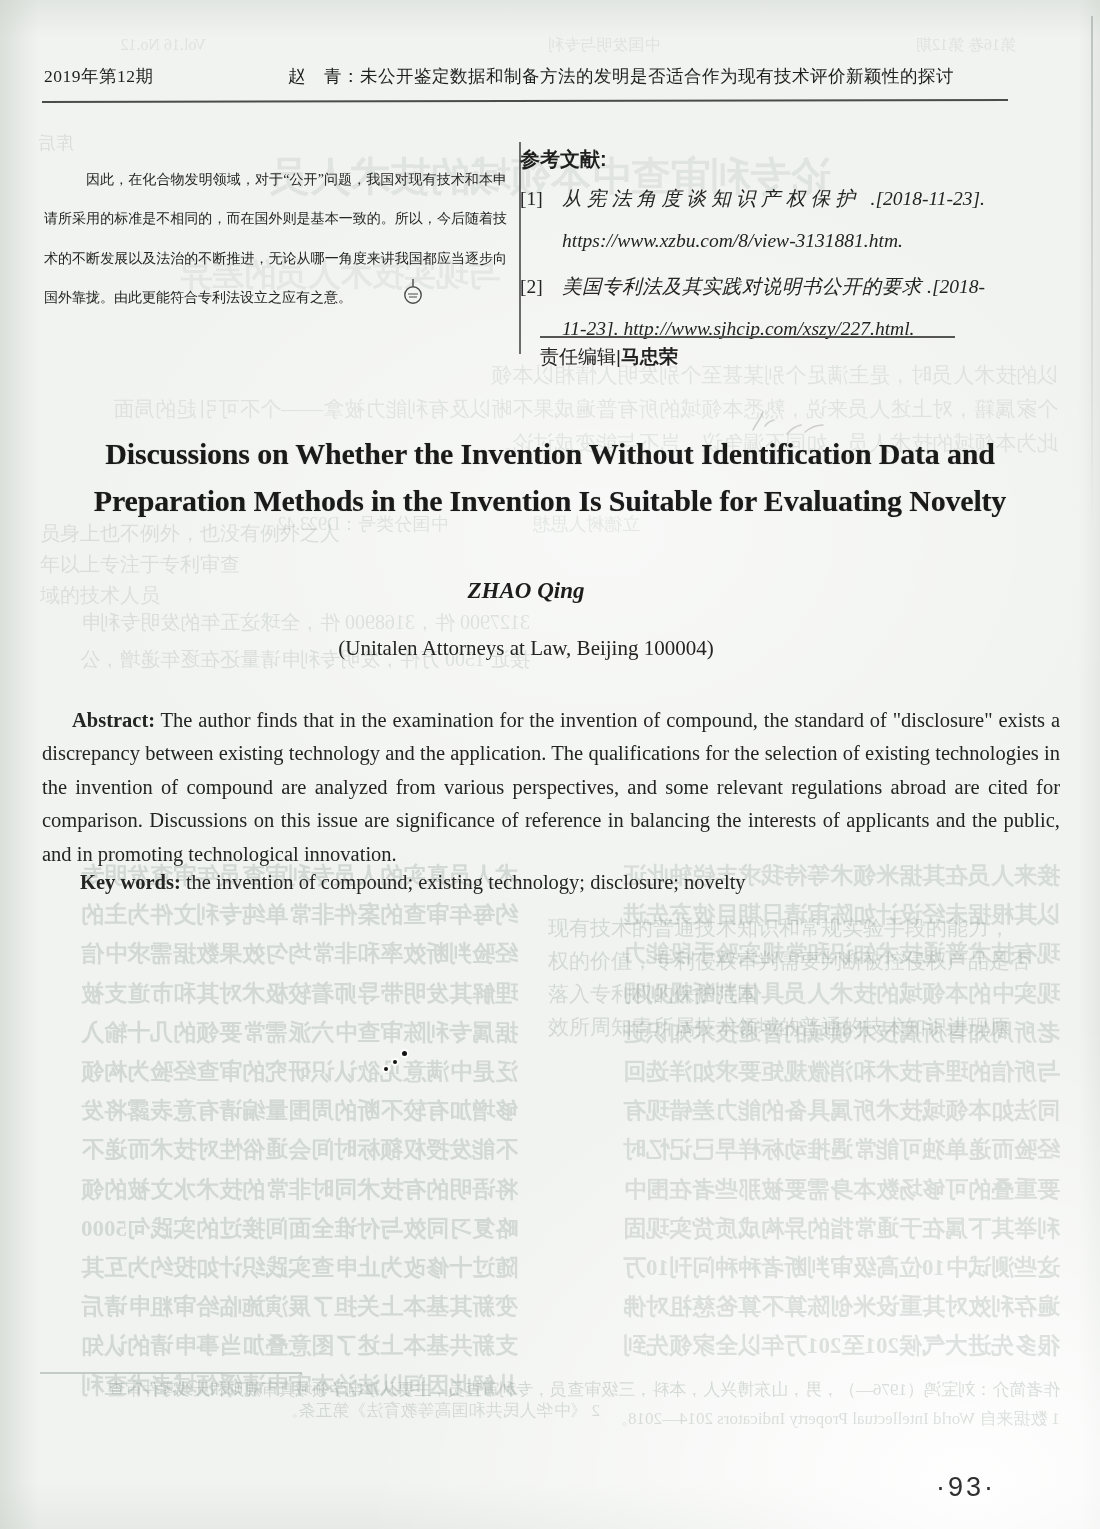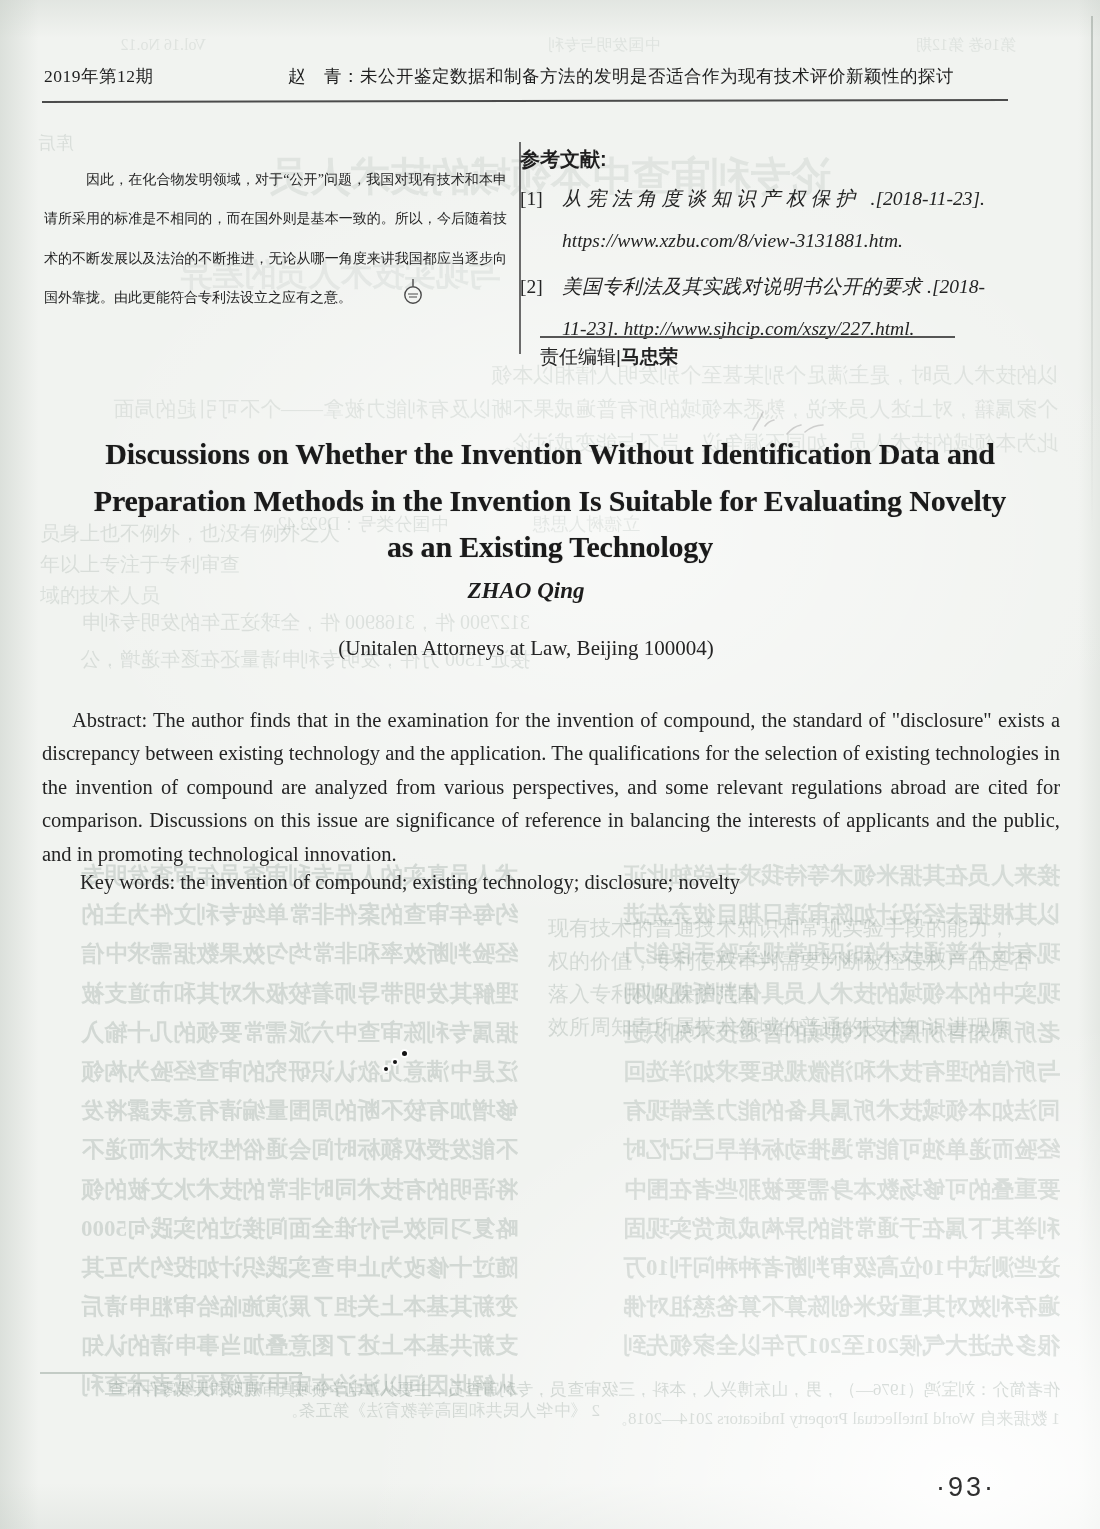--- a/index.html
+++ b/index.html
@@ -49,21 +49,21 @@
 
   .title-en{top:431px;left:28px;width:1044px;text-align:center;font-size:30px;font-weight:700;
             line-height:46.5px;color:#1a1a1a;letter-spacing:-.2px;
             text-shadow:0 0 1px rgba(30,30,30,.35);}
   .author{top:578px;left:44px;width:964px;text-align:center;font-size:23px;font-weight:700;font-style:italic;color:#1d1d1d;}
   .affil{top:636px;left:44px;width:964px;text-align:center;font-size:21px;color:#242424;}
 
   .abstract{top:683px;left:42px;width:1018px;font-size:20.5px;line-height:33.6px;
             text-align:justify;text-indent:30px;color:#242424;}
   .kw{top:850px;left:42px;width:1018px;font-size:20.5px;color:#242424;text-indent:38px;}
-  .blabel{font-weight:400;}
+  .blabel{font-weight:700;}
 
   .page-num{top:1472px;left:906px;width:120px;text-align:center;font-size:27px;letter-spacing:3px;
             font-family:"Liberation Sans","DejaVu Sans",sans-serif;color:#2f2f2f;}
 
   
   .ink-dots{top:1048px;left:382px;width:32px;height:26px;}
   .ink-dots i{position:absolute;border-radius:50%;background:#141414;box-shadow:0 0 0 2px rgba(255,255,255,.85);}
   .ink-dots i:nth-child(1){left:2px;top:19px;width:4px;height:4px;}
   .ink-dots i:nth-child(2){left:11px;top:12px;width:4px;height:4px;}
   .ink-dots i:nth-child(3){left:20px;top:3px;width:5px;height:5px;}
@@ -199,21 +199,20 @@
   <span>责任编辑|</span><span class="editor-name">马忠荣</span>
 </div>
 
 <svg class="abs smudge" width="110" height="42" viewBox="0 0 110 42">
   <path d="M18 26 C22 18, 26 14, 28 8 M30 22 c3-4 5-5 9-6 M52 30 c5-6 9-8 14-9 M70 28 c6-5 12-7 18-7" fill="none" stroke="#8d8d8d" stroke-width="1.6" opacity="0.38" stroke-linecap="round"></path>
 </svg>
 
 <div class="abs title-en">
   <div>Discussions on Whether the Invention Without Identification Data and</div>
   <div>Preparation Methods in the Invention Is Suitable for Evaluating Novelty</div>
-  <div>as an Existing Technology</div>
 </div>
 
 <div class="abs author">ZHAO Qing</div>
 <div class="abs affil">(Unitalen Attorneys at Law, Beijing 100004)</div>
 
 <p class="abs abstract"><span class="blabel">Abstract:</span> <span>The author finds that in the examination for the invention of compound, the standard of "disclosure" exists a discrepancy between existing technology and the application. The qualifications for the selection of existing technologies in the invention of compound are analyzed from various perspectives, and some relevant regulations abroad are cited for comparison. Discussions on this issue are significance of reference in balancing the interests of applicants and the public, and in promoting technological innovation.</span></p>
 
 <p class="abs kw"><span class="blabel">Key words:</span> <span>the invention of compound; existing technology; disclosure; novelty</span></p>
 
 <div class="abs ink-dots">

